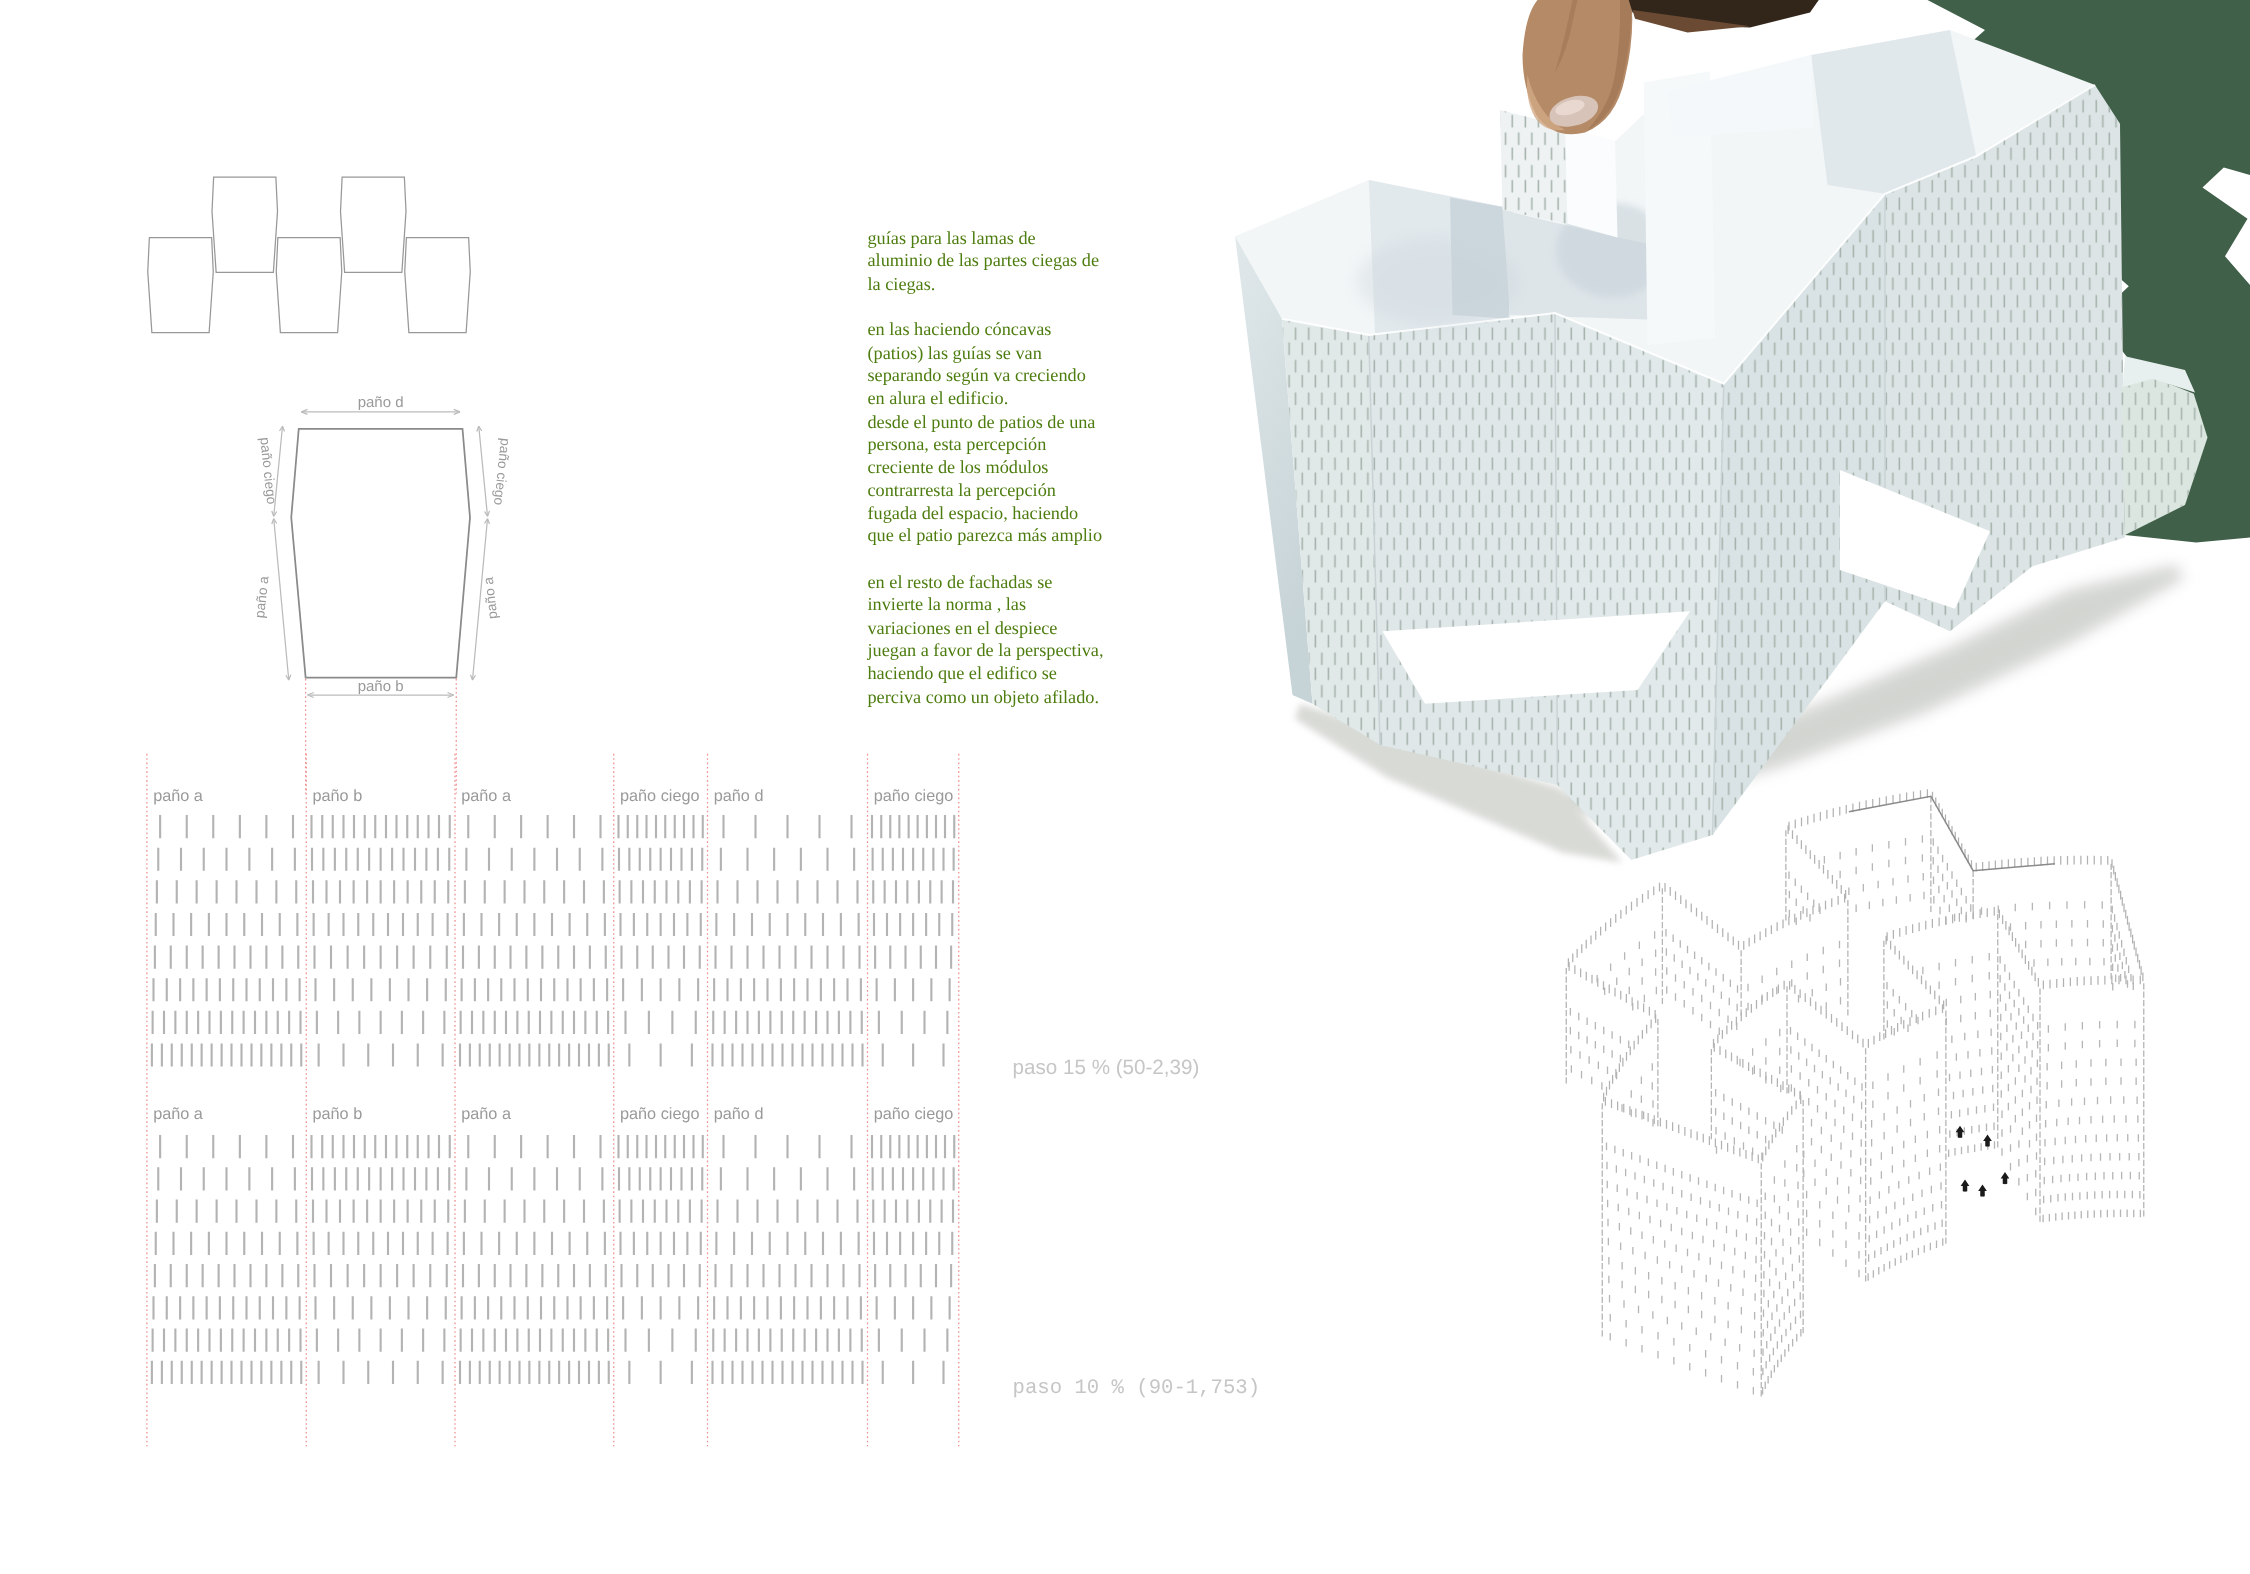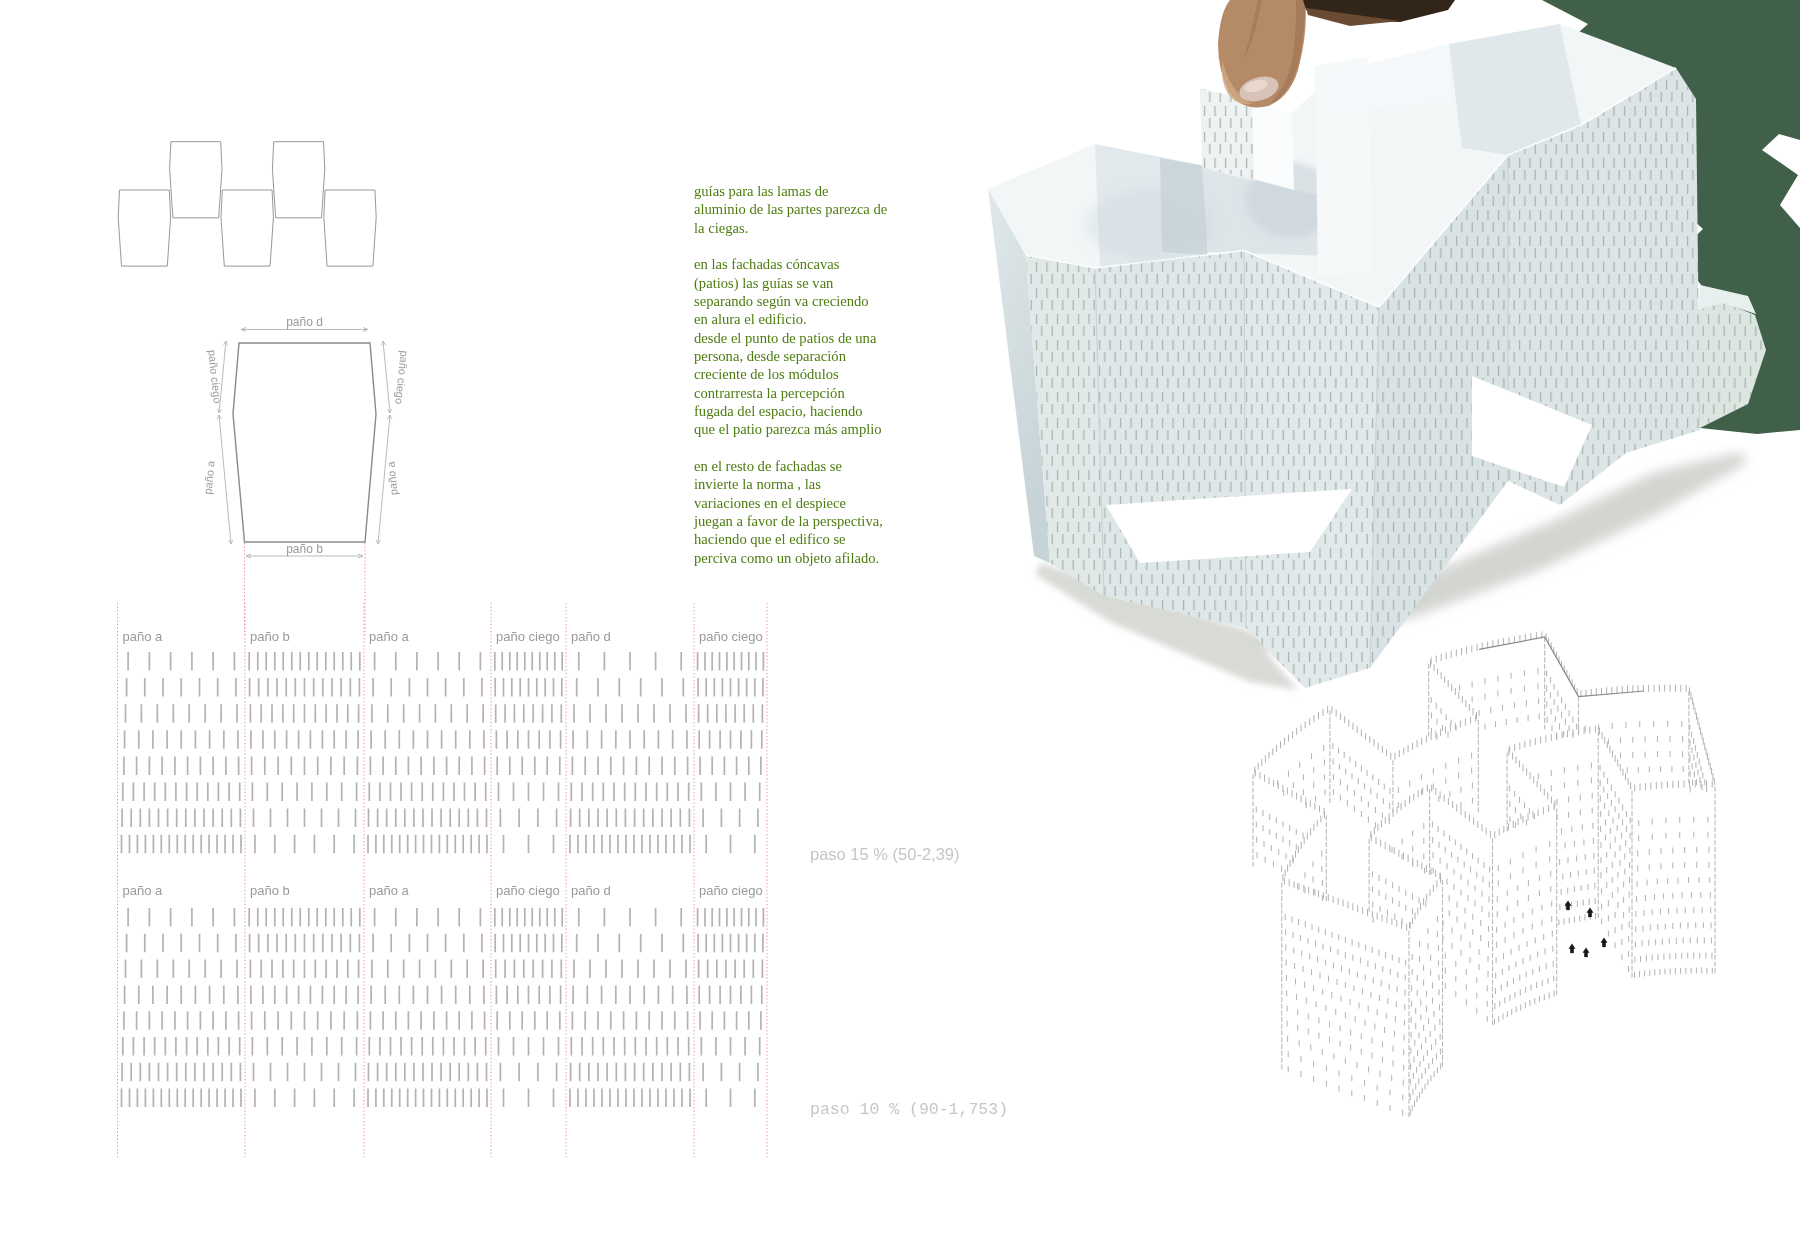--- a/index.html
+++ b/index.html
@@ -51,29 +51,29 @@
 <text x="0" y="0" font-size="11" fill="#9a9a9a" text-anchor="middle" transform="translate(218.0,82.0) rotate(96)">paño ciego</text>
 <text x="0" y="0" font-size="11" fill="#9a9a9a" text-anchor="middle" transform="translate(216.0,183.0) rotate(-96)">paño a</text>
 <g stroke="#ef8e8e" stroke-width="1" stroke-dasharray="1.3,2.2">
 <line x1="64.5" y1="248" x2="64.5" y2="340"></line>
 <line x1="185" y1="248" x2="185" y2="340"></line>
 </g>
 </svg>
     </div>
 <div style="position:absolute;left:694px;top:182px;width:280px;font-size:14.6px;line-height:18.33px;color:#4d7c0f;white-space:nowrap;font-family:Liberation Serif, serif">
       <div style="height:18.33px">guías para las lamas de</div>
-<div style="height:18.33px">aluminio de las partes parezca de</div>
+<div style="height:18.33px">aluminio de las partes ciegas de</div>
 <div style="height:18.33px">la ciegas.</div>
 <div style="height:18.33px"></div>
-<div style="height:18.33px">en las fachadas cóncavas</div>
+<div style="height:18.33px">en las haciendo cóncavas</div>
 <div style="height:18.33px">(patios) las guías se van</div>
 <div style="height:18.33px">separando según va creciendo</div>
 <div style="height:18.33px">en alura el edificio.</div>
 <div style="height:18.33px">desde el punto de patios de una</div>
-<div style="height:18.33px">persona, desde separación</div>
+<div style="height:18.33px">persona, esta percepción</div>
 <div style="height:18.33px">creciente de los módulos</div>
 <div style="height:18.33px">contrarresta  la percepción</div>
 <div style="height:18.33px">fugada del espacio, haciendo</div>
 <div style="height:18.33px">que el patio parezca más amplio</div>
 <div style="height:18.33px"></div>
 <div style="height:18.33px">en el resto de fachadas se</div>
 <div style="height:18.33px">invierte la norma , las</div>
 <div style="height:18.33px">variaciones en el despiece</div>
 <div style="height:18.33px">juegan a favor de la perspectiva,</div>
 <div style="height:18.33px">haciendo que el edifico se</div>

